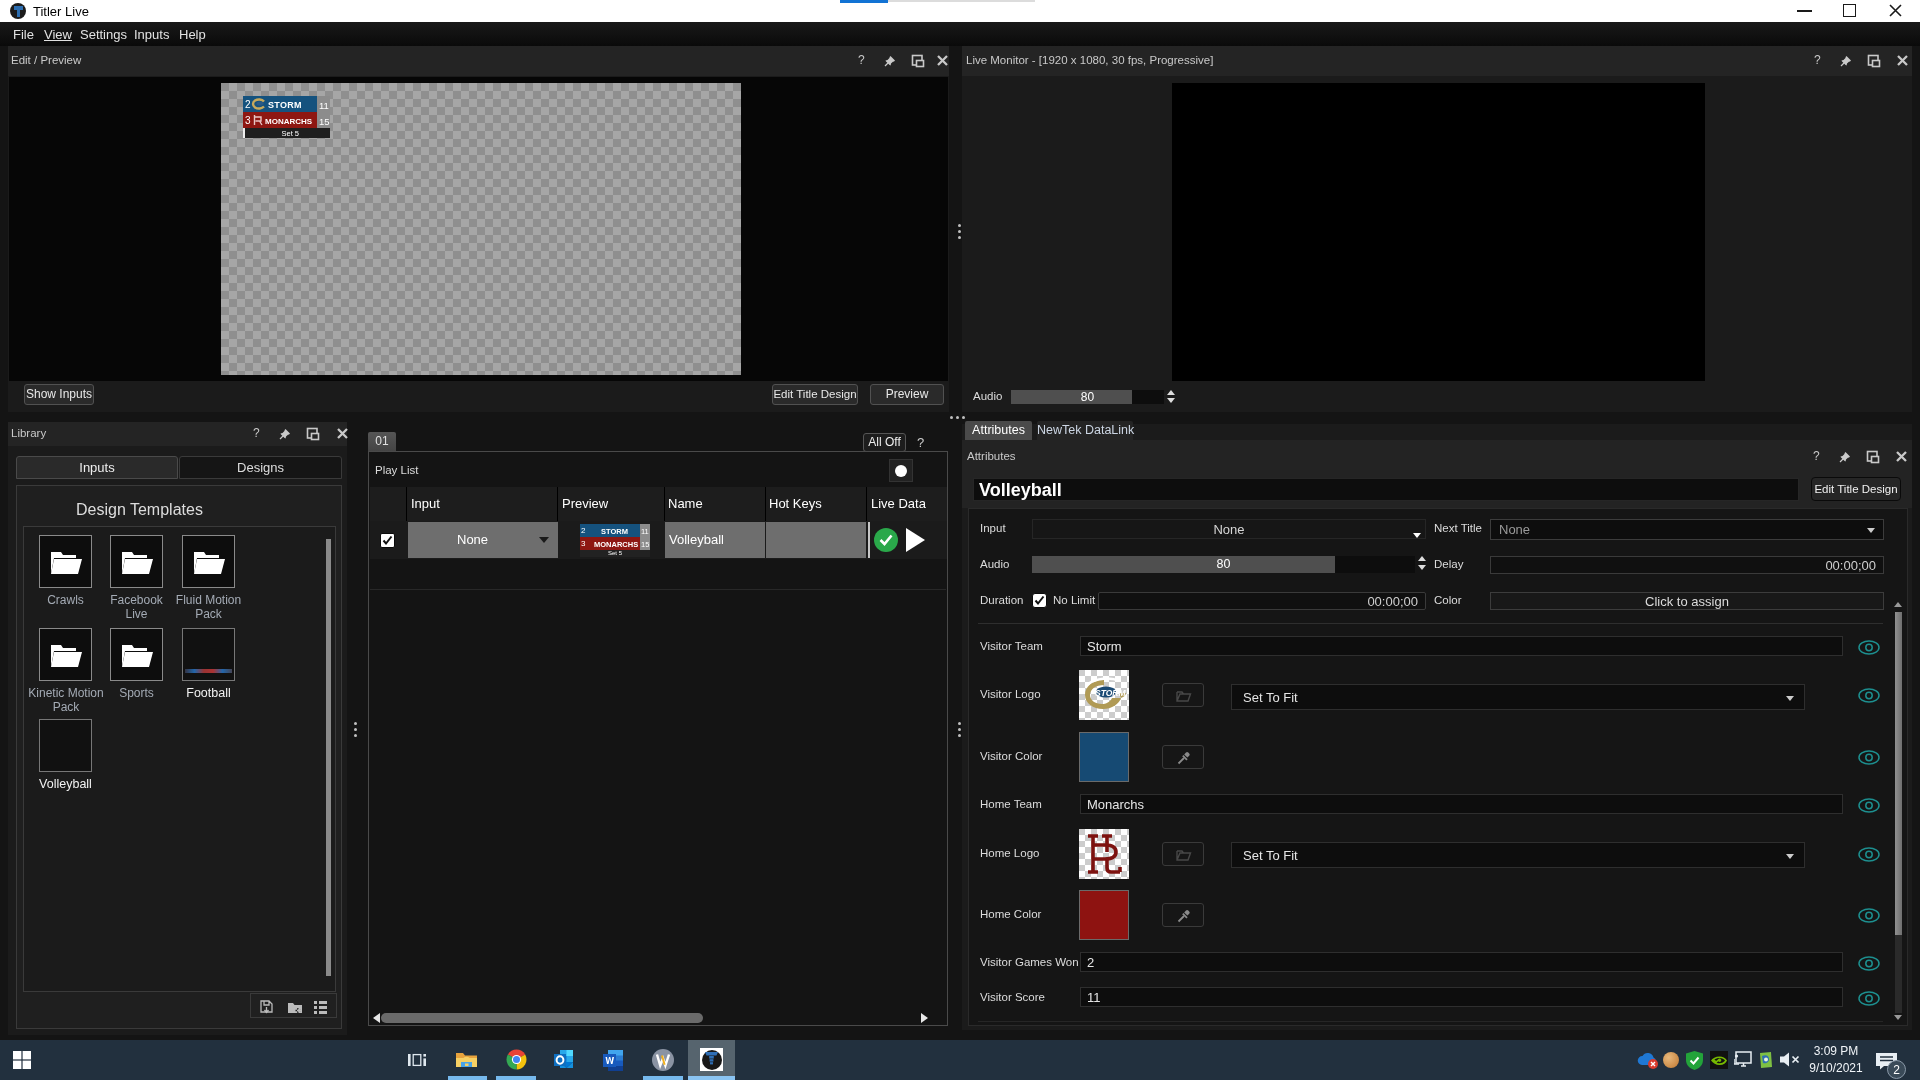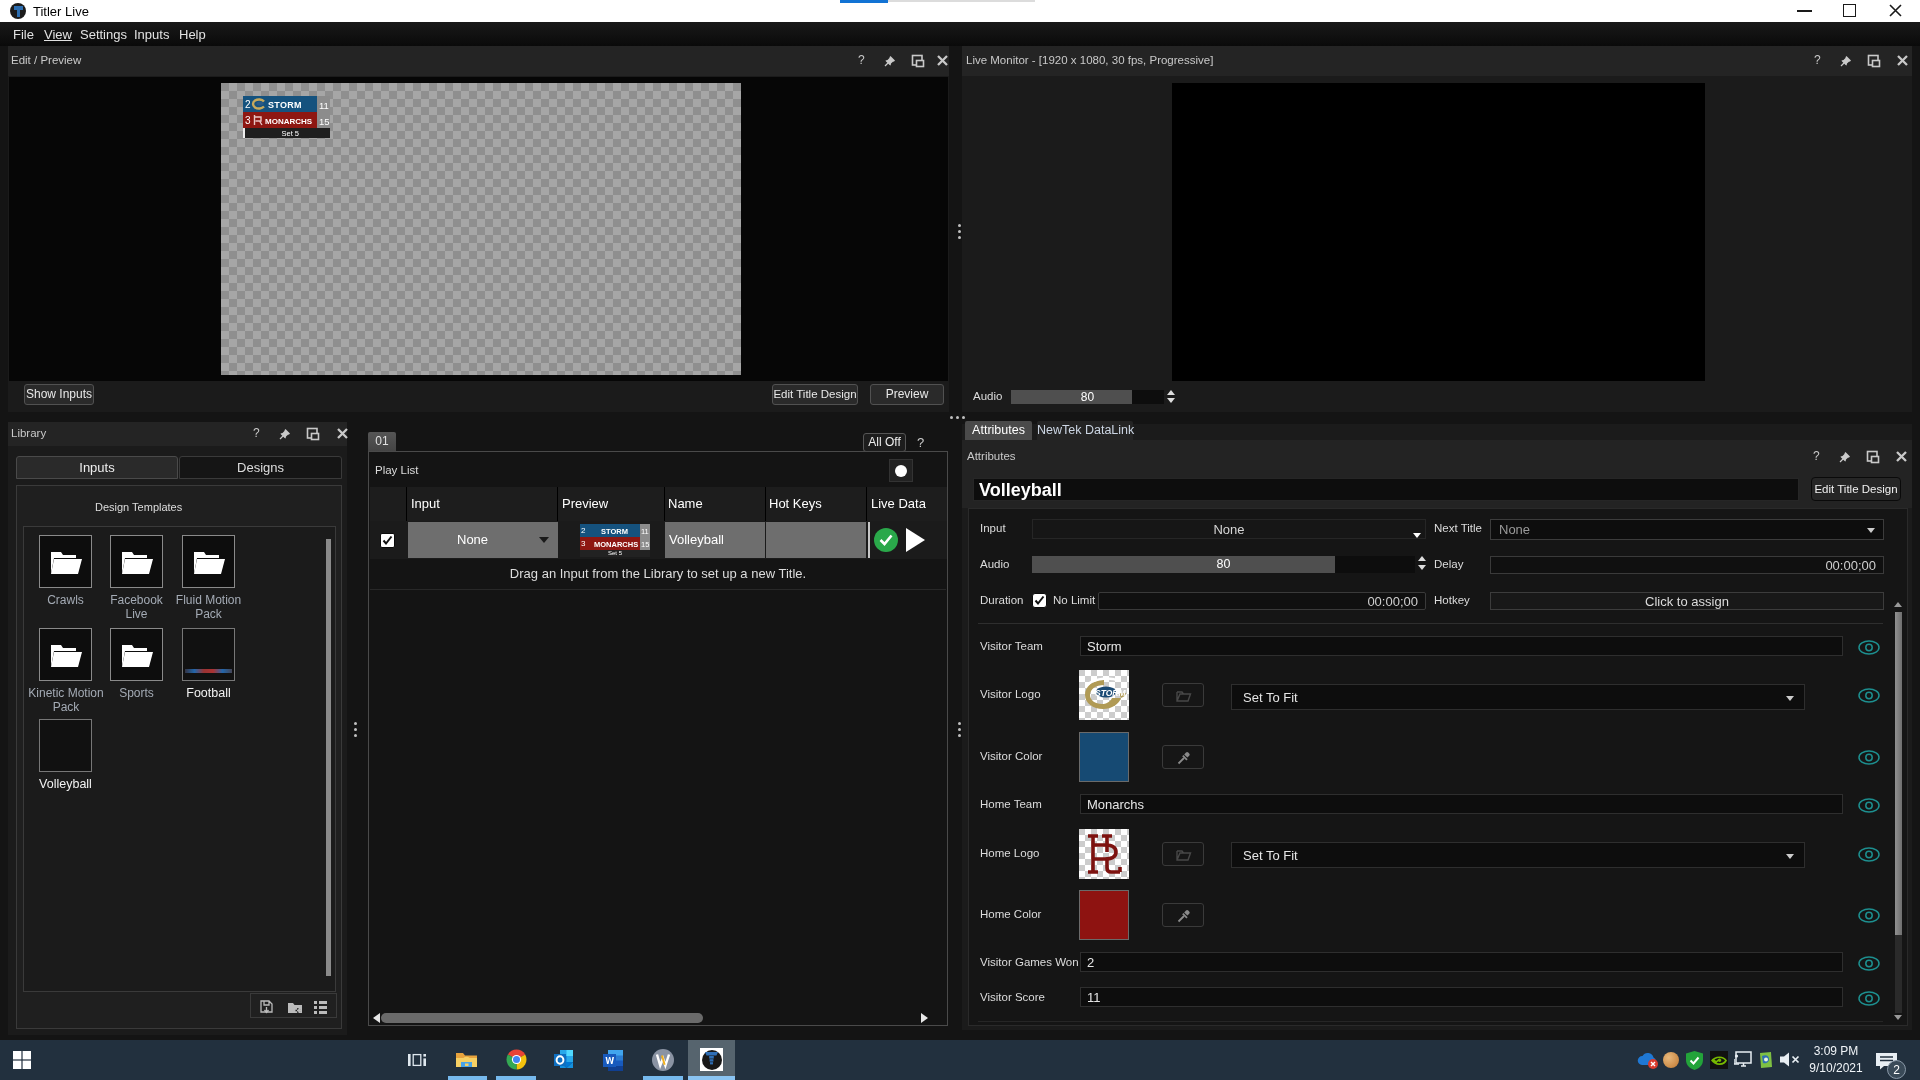--- a/index.html
+++ b/index.html
@@ -146,21 +146,21 @@
         <rect x="1.5" y="1.5" width="9.5" height="9.5" fill="none" stroke="#c9c9c9" stroke-width="1.6"></rect>
         <rect x="5.5" y="6.5" width="7" height="6" fill="#242424" stroke="#c9c9c9" stroke-width="1.6"></rect>
       </svg>
     <svg class="abs" style="left:328px;top:5px" width="13" height="13">
         <path d="M2 2 L11 11 M11 2 L2 11" stroke="#c9c9c9" stroke-width="2.3"></path>
       </svg>
   </div>
   <div class="abs" style="left:8px;top:34px;width:162px;height:23px;background:#2a2a2a;border:1px solid #4a4a4a;border-radius:3px 3px 0 0;color:#eee;font-size:13px;text-align:center;line-height:21px;">Inputs</div>
   <div class="abs" style="left:171px;top:34px;width:163px;height:23px;background:#151515;border:1px solid #3a3a3a;border-radius:3px 3px 0 0;color:#ddd;font-size:13px;text-align:center;line-height:21px;">Designs</div>
   <div class="abs" style="left:8px;top:63px;width:326px;height:544px;border:1px solid #3a3a3a;background:#1f1f1f;">
-    <div class="abs nw" style="left:59px;top:15px;color:#ddd;font-size:11px;margin-left:19px;">Design Templates</div>
+    <div class="abs nw" style="left:59px;top:15px;color:#ddd;font-size:16px;">Design Templates</div>
     <div class="abs" style="left:6px;top:40px;width:313px;height:466px;border:1px solid #3a3a3a;background:#1b1b1b;">
 
       <div class="abs" style="left:15px;top:8px;width:53px;height:53px;background:#0d0d0d;border:1px solid #8a8a8a;">
         <svg class="abs" style="left:10px;top:13px" width="33" height="26">
             <path d="M1 3 h10 l2 3 h13 v3 h-22 l-3 16 Z" fill="#fff"></path>
             <path d="M4 10 h28 l-4 15 h-27 Z" fill="#fff"></path>
           </svg>
       </div>
       <div class="abs" style="left:86px;top:8px;width:53px;height:53px;background:#0d0d0d;border:1px solid #8a8a8a;">
         <svg class="abs" style="left:10px;top:13px" width="33" height="26">
@@ -283,21 +283,20 @@
         </div>
       <div class="abs" style="left:396px;top:1px;width:100px;height:36px;background:#6e6e6e;"></div>
       <div class="abs" style="left:498px;top:1px;width:1.5px;height:36px;background:#c6c6c6;"></div>
       <div class="abs" style="left:504px;top:7px;width:24px;height:24px;border-radius:50%;background:#2aa84a;">
         <svg class="abs" style="left:5px;top:6px" width="14" height="12">
             <path d="M1.5 6 L5.5 10 L12.5 1.5" stroke="#fff" stroke-width="2.6" fill="none"></path>
           </svg>
       </div>
       <div class="abs" style="left:536px;top:7px;width:0;height:0;border-left:19px solid #fff;border-top:12px solid transparent;border-bottom:12px solid transparent;"></div>
     </div>
-    <div class="abs nw" style="left:0;top:107px;width:578px;height:30px;color:#ddd;font-size:13px;text-align:center;line-height:30px;">Drag an Input from the Library to set up a new Title.</div>
     <div class="abs" style="left:1px;top:137px;width:576px;height:1px;background:#282828;"></div>
 
     <div class="abs" style="left:4px;top:561px;width:0;height:0;border-top:5px solid transparent;border-bottom:5px solid transparent;border-right:7px solid #e8e8e8;"></div>
     <div class="abs" style="left:12px;top:561px;width:322px;height:10px;background:#6a6a6a;border-radius:5px;"></div>
     <div class="abs" style="left:552px;top:561px;width:0;height:0;border-top:5px solid transparent;border-bottom:5px solid transparent;border-left:7px solid #e8e8e8;"></div>
   </div>
 </div>
 
 <div class="abs" style="left:962px;top:424px;width:950px;height:606px;background:#1b1b1b;">
   <div class="abs" style="left:3px;top:-3px;width:67px;height:20px;background:#4a4a4a;border-radius:2px 2px 0 0;color:#fff;font-size:12.5px;text-align:center;line-height:19px;">Attributes</div>
@@ -348,21 +347,21 @@
   <div class="abs lbl" style="left:18px;top:170px;">Duration</div>
   <div class="abs" style="left:70px;top:169px;width:15px;height:15px;background:#fff;border:1px solid #0a0a0a;border-radius:3px;">
     <svg class="abs" style="left:1px;top:1px" width="11" height="11">
         <path d="M1.5 5.5 L4 8.5 L9.5 1.5" stroke="#111" stroke-width="2" fill="none"></path>
       </svg>
   </div>
   <div class="abs lbl" style="left:91px;top:170px;">No Limit</div>
   <div class="field abs" style="left:136px;top:168px;width:328px;height:18px;background:#101010;border-color:#3a3a3a;border-radius:2px;">
     <span class="abs nw" style="right:7px;top:1px;color:#cfcfcf;">00:00;00</span>
   </div>
-  <div class="abs lbl" style="left:472px;top:170px;">Hotkey</div>
+  <div class="abs lbl" style="left:472px;top:170px;">Color</div>
   <div class="field abs" style="left:528px;top:168px;width:394px;height:18px;border-color:#3c3c3c;background:#181818;">
     <div class="abs nw" style="left:0;top:1px;width:100%;text-align:center;color:#dcdcdc;">Click to assign</div>
   </div>
   <div class="abs" style="left:16px;top:199px;width:905px;height:1px;background:#2e2e2e;"></div>
 
   <div class="abs lbl" style="left:18px;top:216px;">Visitor Team</div>
   <div class="field abs" style="left:118px;top:212px;width:763px;height:20px;">
       <span class="abs nw" style="left:6px;top:2px;">Storm</span>
     </div>
   <svg class="abs" style="left:896px;top:216px" width="22" height="15">

